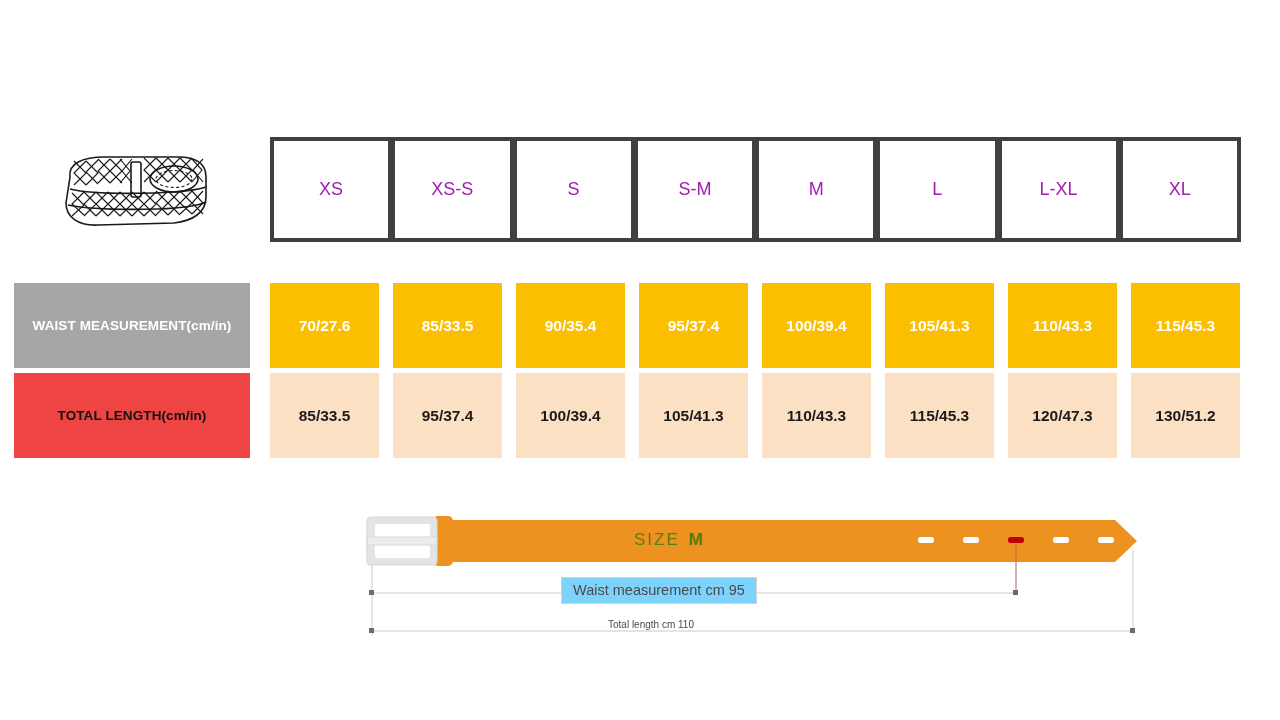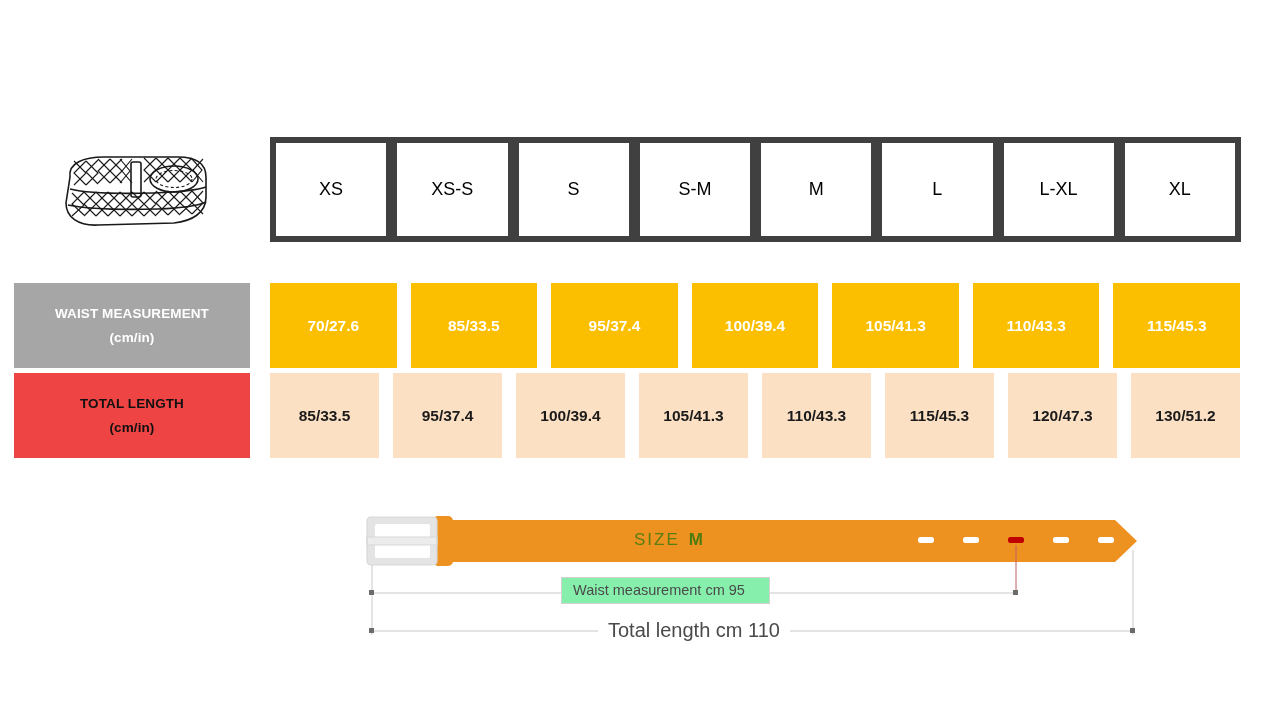--- a/index.html
+++ b/index.html
@@ -20,47 +20,47 @@
     position: absolute;
     left: 270px;
     top: 137px;
     width: 970px;
     height: 105px;
     display: flex;
     box-sizing: border-box;
   }
   .hdr-cell {
     flex: 1 1 0;
-    border: 6px solid #404040;
+    border: 4px solid #404040;
     margin-right: -1px;
     box-sizing: border-box;
     display: flex;
     align-items: center;
     justify-content: center;
     font-size: 18px;
-    color: #000000;
+    color: #a21caf;
     background: #ffffff;
   }
 
   
   .meas-row {
     position: absolute;
     left: 14px;
     width: 1226px;
     height: 85px;
     display: flex;
   }
   #waist-row { top: 283px; }
   #length-row { top: 373px; }
 
   .row-label {
     width: 236px;
     box-sizing: border-box;
     display: flex;
-    flex-direction: column;
+    flex-direction: row;
     align-items: center;
     justify-content: center;
     text-align: center;
     font-weight: bold;
     font-size: 13.5px;
     line-height: 1.75;
     letter-spacing: .1px;
   }
   #waist-row .row-label {
     background: #a6a6a6;
@@ -121,34 +121,34 @@
     color: #4d7c0f;
     white-space: nowrap;
   }
   #size-badge .size-word { font-weight: normal; opacity: .92; }
   #size-badge .size-value { font-weight: bold; letter-spacing: 0; margin-left: 9px; }
 
   #waist-dim-label {
     position: absolute;
     left: 561px;
     top: 577px;
-    padding: 4px 24px 5px 11px;
+    padding: 4px 11px 5px 11px;
     border: 1px solid #d2d2d2;
-    background: #86efac;
+    background: #7dd3fc;
     font-size: 14.5px;
     color: #4a4a4a;
     white-space: nowrap;
   }
   #length-dim-label {
     position: absolute;
     left: 598px;
     top: 619px;
     padding: 0 10px;
     background: #ffffff;
-    font-size: 20px;
+    font-size: 10px;
     color: #4a4a4a;
     white-space: nowrap;
   }
 </style>
 </head>
 <body>
 
 <svg id="belt-icon" viewBox="0 0 152 86">
   <g fill="none" stroke="#1a1a1a" stroke-width="1.6">
     <path d="M12 30 C10 16, 26 10, 46 10 L120 10 C140 10, 148 18, 148 30 L148 50 C148 66, 134 74, 116 76 L40 78 C20 79, 8 70, 8 56 Z"></path>
@@ -196,20 +196,21 @@
 </div>
 
 <div class="meas-row" id="waist-row">
   <div class="row-label">
     <span>WAIST MEASUREMENT</span>
     <span class="sub">(cm/in)</span>
   </div>
   <div class="row-cells">
     <div class="meas-cell">70/27.6</div>
     <div class="meas-cell">85/33.5</div>
+    <div class="meas-cell">90/35.4</div>
     <div class="meas-cell">95/37.4</div>
     <div class="meas-cell">100/39.4</div>
     <div class="meas-cell">105/41.3</div>
     <div class="meas-cell">110/43.3</div>
     <div class="meas-cell">115/45.3</div>
   </div>
 </div>
 
 <div class="meas-row" id="length-row">
   <div class="row-label">

